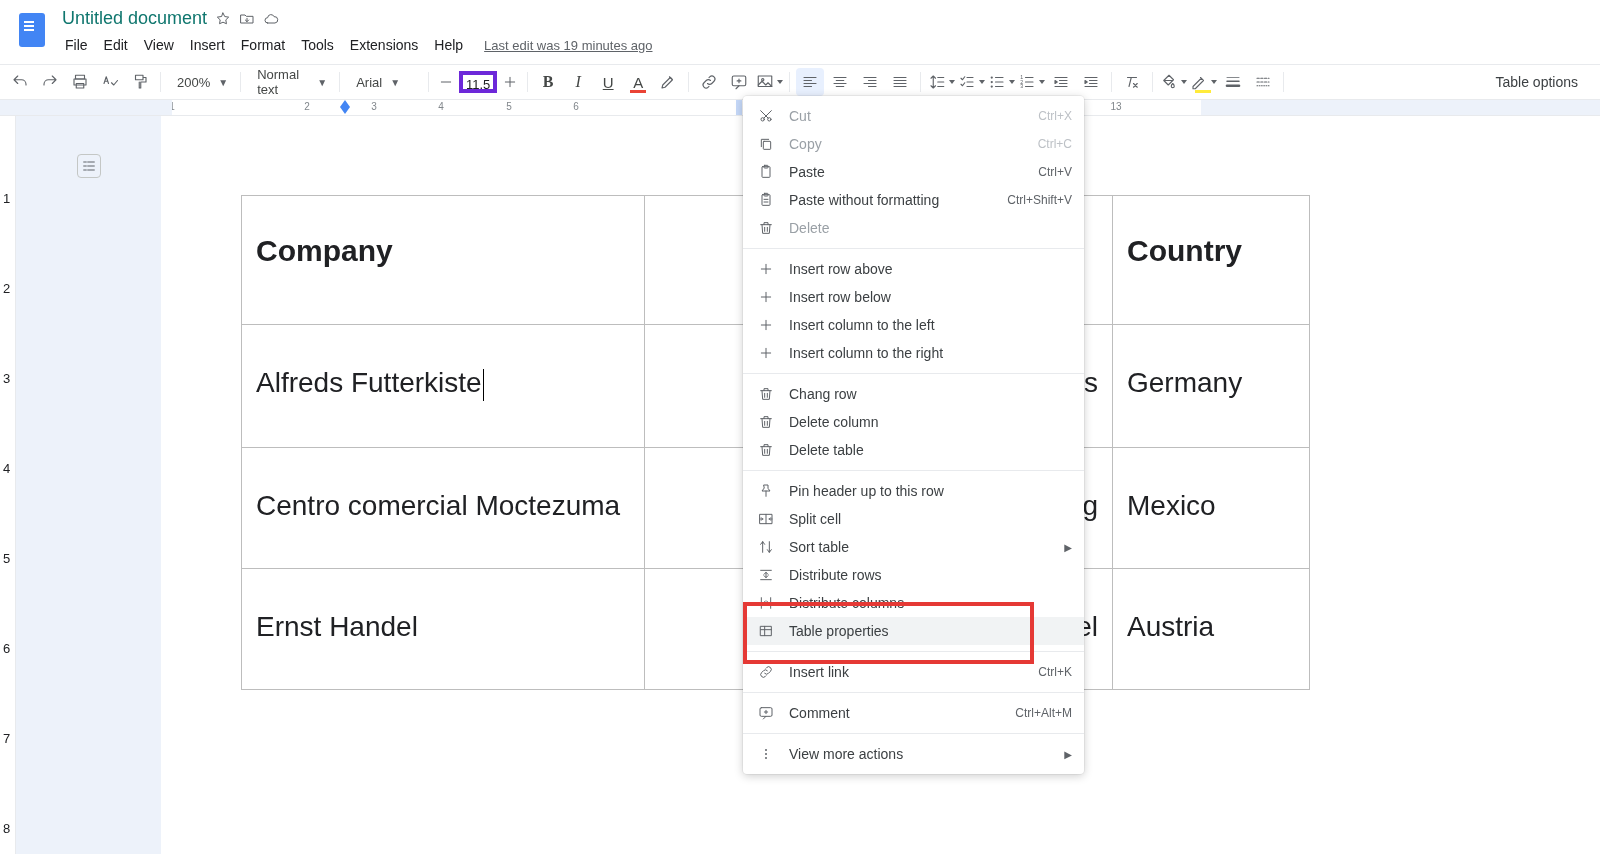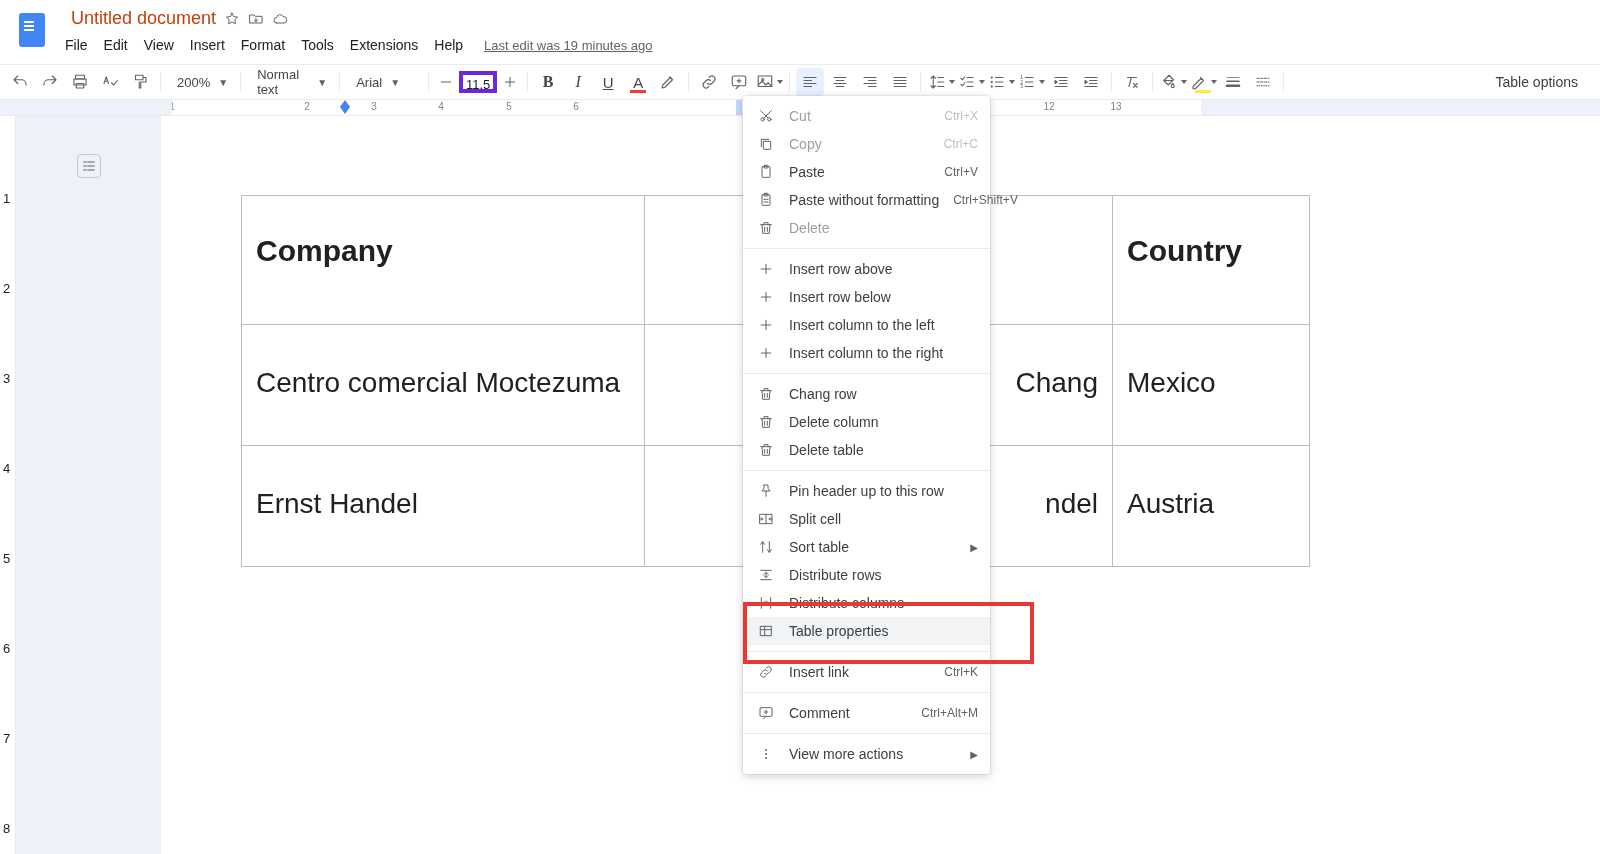--- a/index.html
+++ b/index.html
@@ -5,21 +5,21 @@
   * { box-sizing: border-box; margin: 0; padding: 0; }
   body { font-family: Arial, "Helvetica Neue", sans-serif; font-size: 13px; color: #202124; background: #fff; overflow: hidden; }
   
   
   .header { display: flex; align-items: flex-start; padding: 6px 8px 0 8px; height: 64px; }
   .logo { width: 40px; height: 40px; margin: 4px 4px 0 4px; display:flex; align-items:center; justify-content:center; }
   .logo-inner { width: 26px; height: 34px; background: #4285f4; border-radius: 3px; position: relative; }
   .logo-inner::before { content:""; position:absolute; left:5px; top:8px; width:10px; height:2px; background:#fff; box-shadow: 0 4px 0 #fff, 0 8px 0 #fff; }
   .header-main { flex:1; }
   .title-row { display:flex; align-items:center; gap:8px; padding:2px 0 0 6px; }
-  .doc-title { font-size: 18px; color:#c2410c;margin-left:9px; }
+  .doc-title { font-size: 18px; color:#0f766e; }
   .title-icon { color:#5f6368; font-size:16px; cursor:pointer; }
   .menu-row { display:flex; align-items:center; gap:2px; padding: 4px 0 0 2px; font-size:14px; color:#202124; }
   .menu-item { padding:4px 7px; border-radius:4px; cursor:pointer; }
   .last-edit { margin-left:12px; color:#5f6368; text-decoration: underline; font-size:13px; }
   
   
   .toolbar-wrap { border-top:1px solid #e8eaed; border-bottom:1px solid #e8eaed; padding: 3px 6px; display:flex; align-items:center; gap: 2px; height: 36px; }
   .tb-btn { width:28px; height:28px; display:flex; align-items:center; justify-content:center; color:#444746; border-radius:4px; cursor:pointer; font-size:15px; }
   .tb-sep { width:1px; height:20px; background:#e8eaed; margin: 0 4px; }
   .tb-combo { display:flex; align-items:center; height:28px; padding: 0 6px 0 10px; gap:8px; cursor:pointer; font-size:13px; color:#444746; }
@@ -57,21 +57,21 @@
   .col-company{ width:403px; }
   .col-contact{ width:468px; }
   .col-country{ width:197px; }
   .cursor-line { display:inline-block; width:1px; height:32px; background:#000; vertical-align:middle; margin-left:1px; }
   
   
   .indent-marker { position:absolute; top:7px; width:0; height:0; border-left:5px solid transparent; border-right:5px solid transparent; border-top:7px solid #4285f4; transform:translateX(-50%); }
   .first-line-marker { position:absolute; top:0; width:0; height:0; border-left:5px solid transparent; border-right:5px solid transparent; border-bottom:7px solid #4285f4; transform:translateX(-50%); }
   
   
-  .context-menu { position:absolute; left:743px; top:96px; width:247px; background:#fff; border-radius:4px; box-shadow: 0 2px 10px rgba(0,0,0,0.2), 0 0 0 1px rgba(0,0,0,0.05); padding:6px 0; z-index:100; font-size:14px; color:#3c4043; }
+  .context-menu { position:absolute; left:743px; top:96px; width:341px; background:#fff; border-radius:4px; box-shadow: 0 2px 10px rgba(0,0,0,0.2), 0 0 0 1px rgba(0,0,0,0.05); padding:6px 0; z-index:100; font-size:14px; color:#3c4043; }
   .cm-item { display:flex; align-items:center; height:28px; padding: 0 12px 0 14px; cursor:pointer; gap:14px; }
   .cm-item:hover, .cm-item.hover { background:#f1f3f4; }
   .cm-item.disabled { color:#9aa0a6; cursor:default; }
   .cm-icon { width:18px; height:18px; display:flex; align-items:center; justify-content:center; flex-shrink:0; color:#5f6368; }
   .cm-item.disabled .cm-icon { color:#bdc1c6; }
   .cm-label { flex:1; white-space:nowrap; }
   .cm-shortcut { font-size:12px; color:#5f6368; }
   .cm-item.disabled .cm-shortcut{ color:#bdc1c6; }
   .cm-sep { height:1px; background:#e8eaed; margin:6px 0; }
   .cm-arrow { font-size:10px; color:#5f6368; }
@@ -366,20 +366,25 @@
       <table class="doc-table">
         <thead>
           <tr>
               <td class="col-company">Company</td>
               <td class="col-contact"></td>
               <td class="col-country">Country</td>
             </tr>
         </thead>
         <tbody id="tbody">
             <tr>
+              <td class="col-company">Alfreds Futterkiste<span class="cursor-line"></span></td>
+              <td class="col-contact" style="text-align: right; padding-right: 14px;">rs</td>
+              <td class="col-country">Germany</td>
+            </tr>
+            <tr>
               <td class="col-company">Centro comercial Moctezuma</td>
               <td class="col-contact" style="text-align: right; padding-right: 14px;">Chang</td>
               <td class="col-country">Mexico</td>
             </tr>
             <tr>
               <td class="col-company">Ernst Handel</td>
               <td class="col-contact" style="text-align: right; padding-right: 14px;">ndel</td>
               <td class="col-country">Austria</td>
             </tr>
           </tbody>

